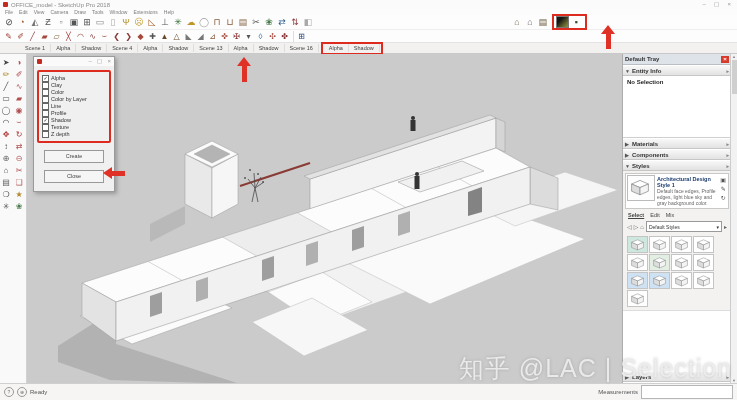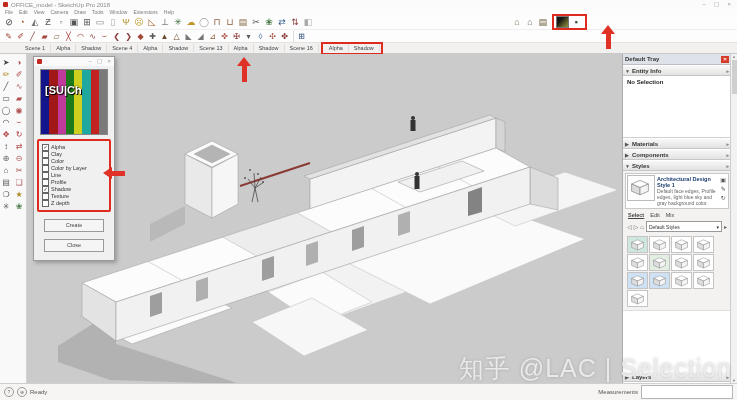--- a/index.html
+++ b/index.html
@@ -289,31 +289,20 @@
 
     <div class="dialog">
       <div class="dlg-title">
         <span class="app-ico"></span>
         <span class="winbtns">
           <span>–</span>
           <span>▢</span>
           <span>×</span>
         </span>
       </div>
-      <div class="dlg-logo">
-        <span class="logo-text">[SU|Ch</span>
-      <span class="stripe" style="background: rgb(20, 20, 140);"></span>
-          <span class="stripe" style="background: rgb(160, 24, 24);"></span>
-          <span class="stripe" style="background: rgb(192, 58, 156);"></span>
-          <span class="stripe" style="background: rgb(28, 122, 28);"></span>
-          <span class="stripe" style="background: rgb(207, 207, 31);"></span>
-          <span class="stripe" style="background: rgb(31, 168, 160);"></span>
-          <span class="stripe" style="background: rgb(195, 34, 34);"></span>
-          <span class="stripe" style="background: rgb(122, 122, 122);"></span>
-        </div>
       <div class="dlg-redbox">
           <div class="cb-row">
             <span class="cb-box">✓</span>
             <span class="cb-label">Alpha</span>
           </div>
           <div class="cb-row">
             <span class="cb-box"></span>
             <span class="cb-label">Clay</span>
           </div>
           <div class="cb-row">

